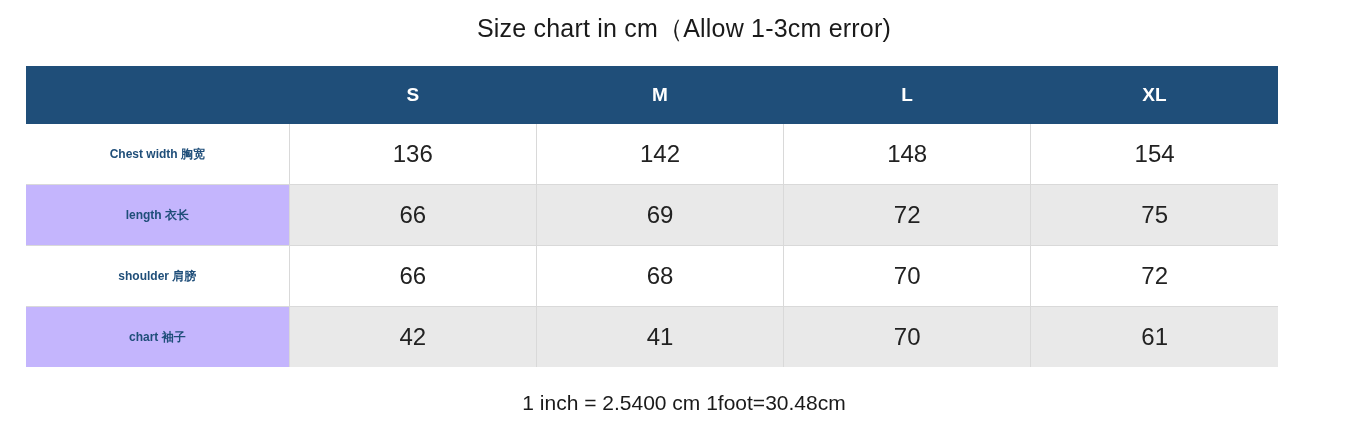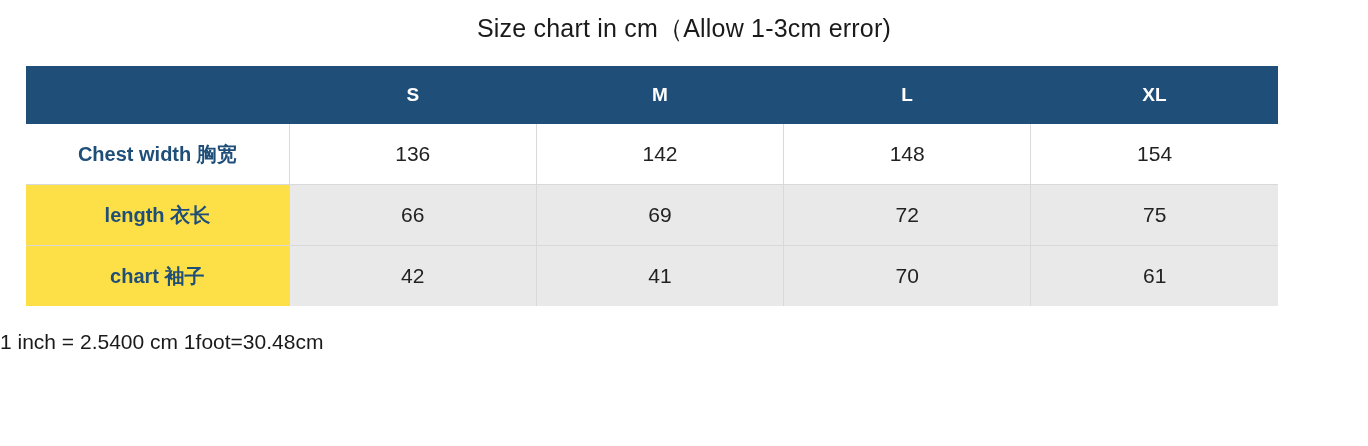--- a/index.html
+++ b/index.html
@@ -49,46 +49,47 @@
     border: none;
     vertical-align: middle;
   }
   thead th.corner {
     background: #1f4e79;
   }
   tbody td {
     height: 58px;
     text-align: center;
     vertical-align: middle;
-    font-size: 21px;
+    font-size: 24px;
     color: #222222;
     border-bottom: 1px solid #d9d9d9;
     border-left: 1px solid #d9d9d9;
   }
   tbody td:first-child {
     border-left: none;
   }
   tbody tr:last-child td {
     border-bottom: none;
   }
   tbody td.rowhead {
     color: #1f4e79;
     font-weight: bold;
-    font-size: 20px;
+    font-size: 12px;
     background: #ffffff;
     border-left: none;
   }
   tbody tr.shaded td {
     background: #e9e9e9;
   }
   tbody tr.shaded td.rowhead {
-    background: #fde047;
+    background: #c4b5fd;
     margin-top: 35px;
   }
   .footnote {
+    text-align: center;
     font-size: 21px;
     color: #1a1a1a;
     margin-top: 24px;
   }
 </style>
 </head>
 <body>
 
 <div class="page">
 
@@ -120,20 +121,27 @@
           <td>148</td>
           <td>154</td>
         </tr>
         <tr class="shaded">
           <td class="rowhead">length 衣长</td>
           <td>66</td>
           <td>69</td>
           <td>72</td>
           <td>75</td>
         </tr>
+        <tr>
+          <td class="rowhead">shoulder 肩膀</td>
+          <td>66</td>
+          <td>68</td>
+          <td>70</td>
+          <td>72</td>
+        </tr>
         <tr class="shaded">
           <td class="rowhead">chart 袖子</td>
           <td>42</td>
           <td>41</td>
           <td>70</td>
           <td>61</td>
         </tr>
       </tbody>
     </table>
   </div>

